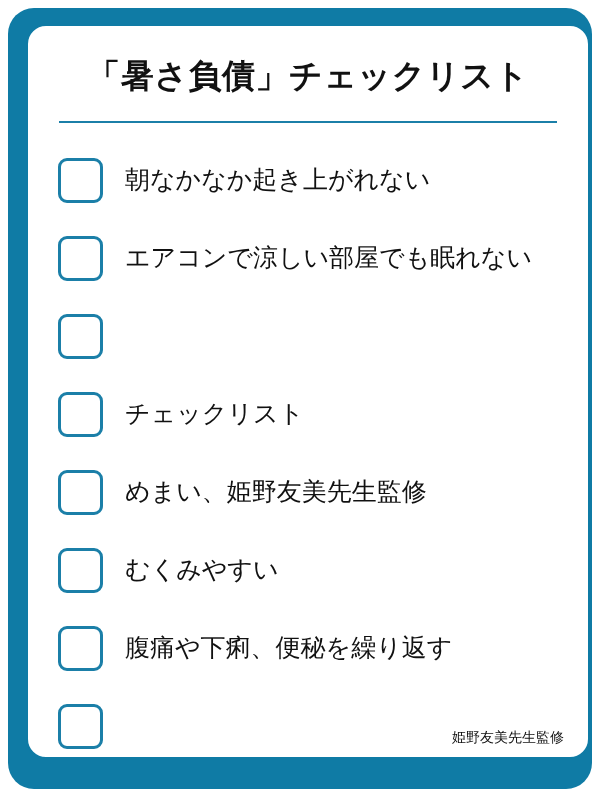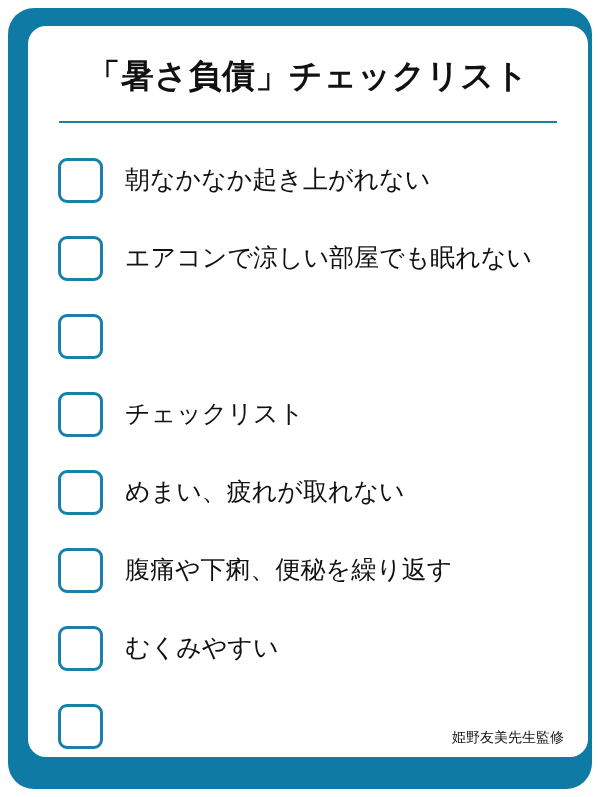--- a/index.html
+++ b/index.html
@@ -118,29 +118,29 @@
         </li>
         <li class="item">
           <span class="checkbox"></span>
         </li>
         <li class="item">
           <span class="checkbox"></span>
           <span class="item-label">チェックリスト</span>
         </li>
         <li class="item">
           <span class="checkbox"></span>
-          <span class="item-label">めまい、疲れが取れない</span>
+          <span class="item-label">めまい、姫野友美先生監修</span>
+        </li>
+        <li class="item">
+          <span class="checkbox"></span>
+          <span class="item-label">むくみやすい</span>
         </li>
         <li class="item">
           <span class="checkbox"></span>
           <span class="item-label">腹痛や下痢、便秘を繰り返す</span>
-        </li>
-        <li class="item">
-          <span class="checkbox"></span>
-          <span class="item-label">むくみやすい</span>
         </li>
         <li class="item">
           <span class="checkbox"></span>
         </li>
       </ul>
 
       <div class="credit">姫野友美先生監修</div>
     </div>
   </div>
 </div>

